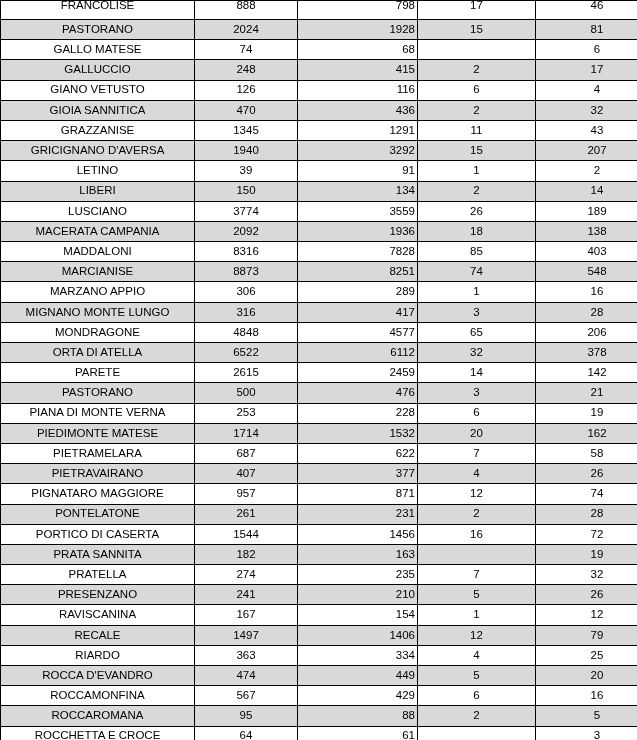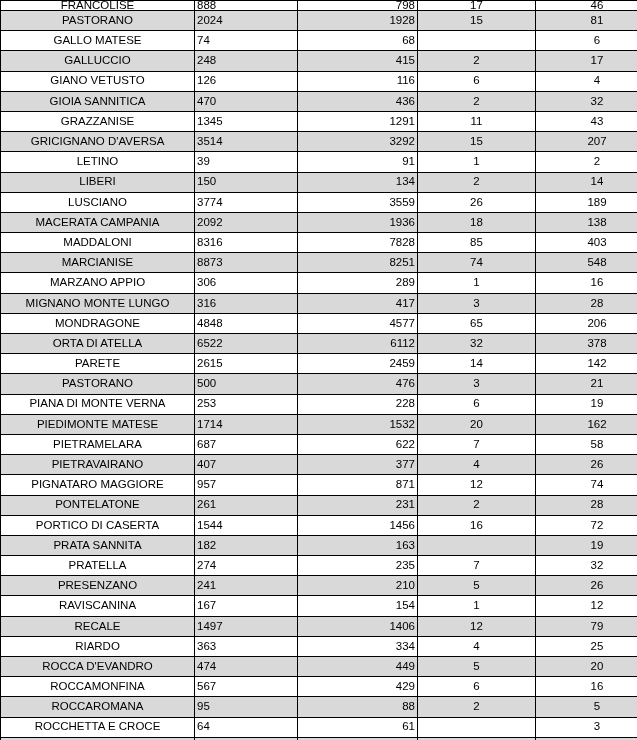--- a/index.html
+++ b/index.html
@@ -33,31 +33,31 @@
     height: 17.2px;
     padding: 1px 2px;
     color: #000000;
     overflow: hidden;
     white-space: nowrap;
   }
   td.name {
     text-align: center;
     width: 189px;
   }
-  td.v1 { text-align: left; width: 98px; margin-top: 44px; }
+  td.v1 { text-align: center; width: 98px; margin-top: 44px; }
   td.v2 { text-align: right; width: 115px; }
   td.v3 { text-align: center; width: 113px; }
   td.v4 { text-align: center; width: 118px; }
   tr.shade td { background: #d9d9d9; }
   tr.plain td { background: #ffffff; }
   
   tr.clipped td {
     height: 8px;
     padding-top: 0;
-    padding-bottom: 1px;
+    padding-bottom: 10px;
     vertical-align: bottom;
     line-height: 0.7;
   }
 </style>
 </head>
 <body>
 
 <div class="sheet">
   <table class="data">
     <tbody>
@@ -105,21 +105,21 @@
         </tr>
         <tr class="plain">
           <td class="name">GRAZZANISE</td>
           <td class="v1">1345</td>
           <td class="v2">1291</td>
           <td class="v3">11</td>
           <td class="v4">43</td>
         </tr>
         <tr class="shade">
           <td class="name">GRICIGNANO D'AVERSA</td>
-          <td class="v1">3514</td>
+          <td class="v1">1940</td>
           <td class="v2">3292</td>
           <td class="v3">15</td>
           <td class="v4">207</td>
         </tr>
         <tr class="plain">
           <td class="name">LETINO</td>
           <td class="v1">39</td>
           <td class="v2">91</td>
           <td class="v3">1</td>
           <td class="v4">2</td>

